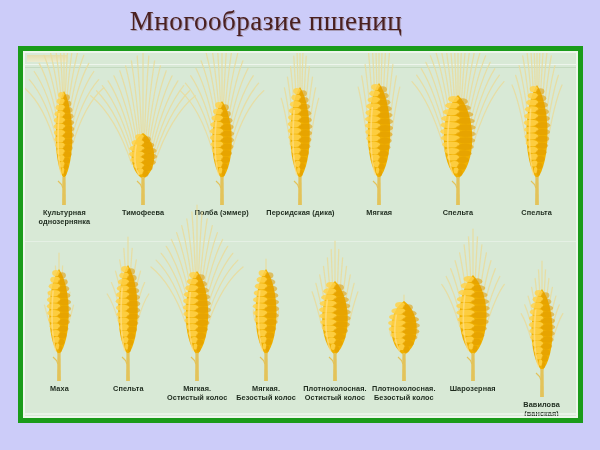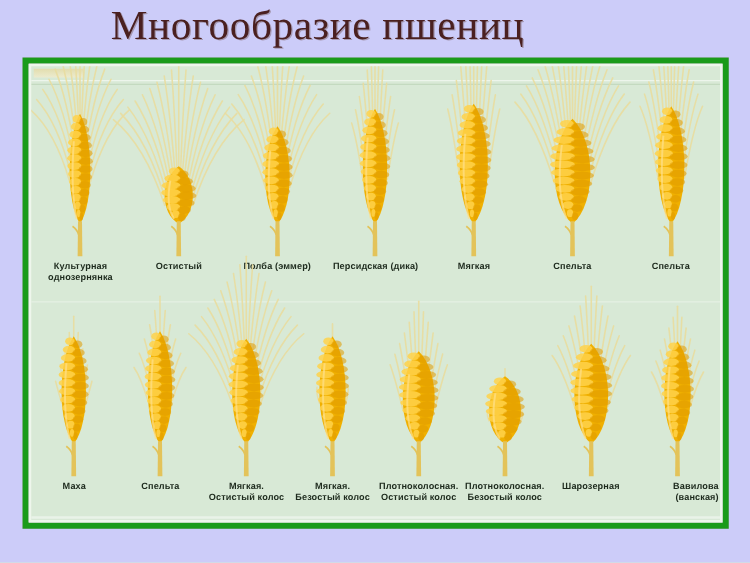--- a/index.html
+++ b/index.html
@@ -5,38 +5,38 @@
   html,body{margin:0;padding:0;}
   body{
     width:600px;height:450px;overflow:hidden;
     background:#ccccf9;
     font-family:"Liberation Sans",sans-serif;
   }
   #poster{position:relative;width:600px;height:450px;}
 
   
   .title{
-    position:absolute;left:4px;top:2px;width:500px;
+    position:absolute;left:16px;top:2px;width:500px;
     text-align:center;
     font-family:"Liberation Serif",serif;
-    font-size:33px;
+    font-size:27px;
     line-height:38px;
     color:#4a2020;
     letter-spacing:.5px;
     text-shadow:1px 1px 0 rgba(120,90,90,.45);
     white-space:nowrap;
   }
 
   
   .board{
     position:absolute;left:18px;top:46px;
     width:565px;height:377px;
     box-sizing:border-box;
     border:5px solid #1a9b1a;
-    background:#f0abfc;
+    background:#15803d;
     box-shadow:0 0 0 1px #0d6b0d inset;
   }
   .board-inner{
     position:absolute;left:0;top:0;right:0;bottom:0;
     border:2px solid #eef6ec;
     box-sizing:border-box;
     background:#d8e9d6;
     overflow:hidden;
   }
   
@@ -200,21 +200,21 @@
                   <ellipse cx="55.7" cy="126.6" rx="5.4" ry="3.1" fill="#ffd24a" opacity="0.85"></ellipse>
                   <ellipse cx="64.3" cy="129.0" rx="5.4" ry="3.1" fill="#e09a00" opacity="0.55"></ellipse>
                   <ellipse cx="57.5" cy="132.3" rx="3.1" ry="3.1" fill="#ffd24a" opacity="0.85"></ellipse>
                   <ellipse cx="62.5" cy="134.7" rx="3.1" ry="3.1" fill="#e09a00" opacity="0.55"></ellipse>
                   <path d="M53.25,105.5 Q49.5,126.2 56.25,136" fill="none" stroke="#fde08a" stroke-width="1.6" opacity="0.7"></path>
                   <path d="M58.4,138 L58.1,166 L61.9,166 L61.6,138 Z" fill="#e3c35a"></path>
                   <path d="M54,142 Q58,145 59,149" fill="none" stroke="#e3c35a" stroke-width="1.3"></path>
                 </svg>
               </div>
             </div>
-            <div class="caption">Остистый</div>
+            <div class="caption">Тимофеева</div>
           </div>
           <div class="cell" style="left: 28.5714%; width: 14.2857%; top: 0px;">
             <div class="art">
               <div class="ear">
                 <svg width="120" height="170" viewBox="0 0 120 170">
                   <path d="M50.3,110.9 Q37.6,69.1 18.2,51.6" fill="none" stroke="#e8dca0" stroke-width="1.25" stroke-linecap="round" opacity="0.92"></path>
                   <path d="M51.5,105.5 Q40.4,63.7 23.4,44.2" fill="none" stroke="#e8dca0" stroke-width="1.25" stroke-linecap="round" opacity="0.92"></path>
                   <path d="M52.7,100.2 Q43.2,58.4 28.6,36.7" fill="none" stroke="#e8dca0" stroke-width="1.25" stroke-linecap="round" opacity="0.92"></path>
                   <path d="M53.9,94.8 Q46.0,53.0 33.9,29.3" fill="none" stroke="#e8dca0" stroke-width="1.25" stroke-linecap="round" opacity="0.92"></path>
                   <path d="M55.1,89.5 Q48.8,47.6 39.1,21.8" fill="none" stroke="#e8dca0" stroke-width="1.25" stroke-linecap="round" opacity="0.92"></path>
@@ -809,21 +809,21 @@
                   <ellipse cx="58.0" cy="131.3" rx="2.5" ry="3.1" fill="#ffd24a" opacity="0.85"></ellipse>
                   <ellipse cx="62.0" cy="133.7" rx="2.5" ry="3.1" fill="#e09a00" opacity="0.55"></ellipse>
                   <path d="M51.9,80 Q47.4,116 55.5,136" fill="none" stroke="#fde08a" stroke-width="1.6" opacity="0.7"></path>
                   <path d="M58.4,138 L58.1,166 L61.9,166 L61.6,138 Z" fill="#e3c35a"></path>
                   <path d="M54,142 Q58,145 59,149" fill="none" stroke="#e3c35a" stroke-width="1.3"></path>
                 </svg>
               </div>
             </div>
             <div class="caption">Шарозерная</div>
           </div>
-          <div class="cell" style="left: 87.5%; width: 12.5%; top: 0px; text-align: right;">
+          <div class="cell" style="left: 87.5%; width: 12.5%; top: 16px;">
             <div class="art">
               <div class="ear">
                 <svg width="120" height="170" viewBox="0 0 120 170">
                   <path d="M49.5,109.1 Q43.9,90.4 39.2,82.6" fill="none" stroke="#e8dca0" stroke-width="1.25" stroke-linecap="round" opacity="0.92"></path>
                   <path d="M51.3,101.6 Q46.6,82.9 42.7,73.8" fill="none" stroke="#e8dca0" stroke-width="1.25" stroke-linecap="round" opacity="0.92"></path>
                   <path d="M53.0,94.1 Q49.3,75.4 46.1,65.1" fill="none" stroke="#e8dca0" stroke-width="1.25" stroke-linecap="round" opacity="0.92"></path>
                   <path d="M54.8,86.5 Q52.0,67.8 49.6,56.3" fill="none" stroke="#e8dca0" stroke-width="1.25" stroke-linecap="round" opacity="0.92"></path>
                   <path d="M56.5,79.0 Q54.6,60.3 53.1,47.5" fill="none" stroke="#e8dca0" stroke-width="1.25" stroke-linecap="round" opacity="0.92"></path>
                   <path d="M58.3,71.5 Q57.3,52.8 56.5,38.8" fill="none" stroke="#e8dca0" stroke-width="1.25" stroke-linecap="round" opacity="0.92"></path>
                   <path d="M60.0,64.0 Q60.0,45.3 60.0,30.0" fill="none" stroke="#e8dca0" stroke-width="1.25" stroke-linecap="round" opacity="0.92"></path>

